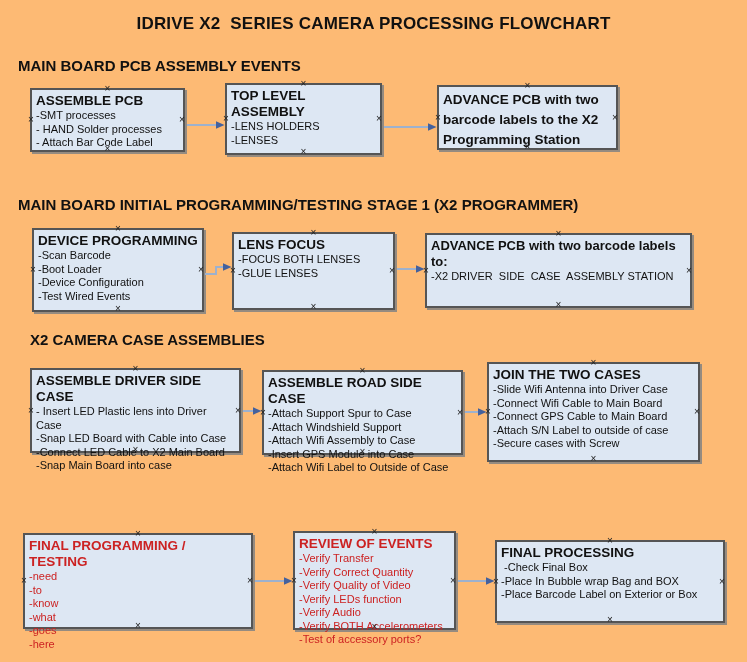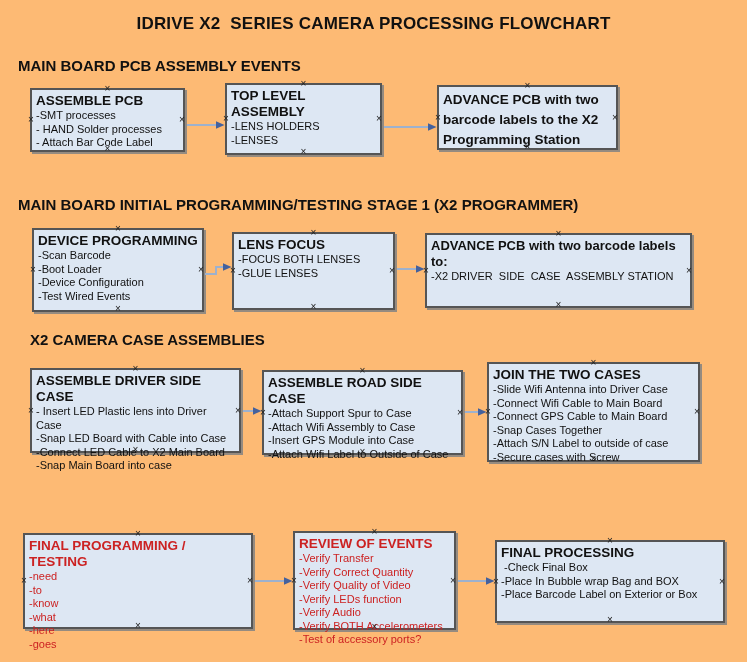--- a/index.html
+++ b/index.html
@@ -133,50 +133,50 @@
     <span class="box-item">-Connect LED Cable to X2 Main Board</span>
     <span class="box-item">-Snap Main Board into case</span>
   <span class="cp" style="left: 50%; top: -1px;">×</span>
       <span class="cp" style="left: 50%; top: calc(100% - 1px);">×</span>
       <span class="cp" style="left: -1px; top: 50%;">×</span>
       <span class="cp" style="left: calc(100% - 1px); top: 50%;">×</span>
     </div>
   <div class="box box-h">
     <div class="box-title">ASSEMBLE ROAD SIDE CASE</div>
     <span class="box-item">-Attach Support Spur to Case</span>
+    <span class="box-item">-Attach Windshield Support</span>
     <span class="box-item">-Attach Wifi Assembly to Case</span>
     <span class="box-item">-Insert GPS Module into Case</span>
     <span class="box-item">-Attach Wifi Label to Outside of Case</span>
   <span class="cp" style="left: 50%; top: -1px;">×</span>
       <span class="cp" style="left: 50%; top: calc(100% - 1px);">×</span>
       <span class="cp" style="left: -1px; top: 50%;">×</span>
       <span class="cp" style="left: calc(100% - 1px); top: 50%;">×</span>
     </div>
   <div class="box box-i">
     <div class="box-title">JOIN THE TWO CASES</div>
     <span class="box-item">-Slide Wifi Antenna into Driver Case</span>
     <span class="box-item">-Connect Wifi Cable to Main Board</span>
     <span class="box-item">-Connect GPS Cable to Main Board</span>
-    <span class="box-item">-Snap Cases Together</span>
     <span class="box-item">-Attach S/N Label to outside of case</span>
     <span class="box-item">-Secure cases with Screw</span>
   <span class="cp" style="left: 50%; top: -1px;">×</span>
       <span class="cp" style="left: 50%; top: calc(100% - 1px);">×</span>
       <span class="cp" style="left: -1px; top: 50%;">×</span>
       <span class="cp" style="left: calc(100% - 1px); top: 50%;">×</span>
     </div>
 
   <div class="box box-j red-box">
     <div class="box-title">FINAL PROGRAMMING / TESTING</div>
     <span class="box-item">-need</span>
     <span class="box-item">-to</span>
     <span class="box-item">-know</span>
     <span class="box-item">-what</span>
+    <span class="box-item">-goes</span>
     <span class="box-item">-here</span>
-    <span class="box-item">-goes</span>
   <span class="cp" style="left: 50%; top: -1px;">×</span>
       <span class="cp" style="left: 50%; top: calc(100% - 1px);">×</span>
       <span class="cp" style="left: -1px; top: 50%;">×</span>
       <span class="cp" style="left: calc(100% - 1px); top: 50%;">×</span>
     </div>
   <div class="box box-k red-box">
     <div class="box-title">REVIEW OF EVENTS</div>
     <span class="box-item">-Verify Transfer</span>
     <span class="box-item">-Verify Correct Quantity</span>
     <span class="box-item">-Verify Quality of Video</span>

